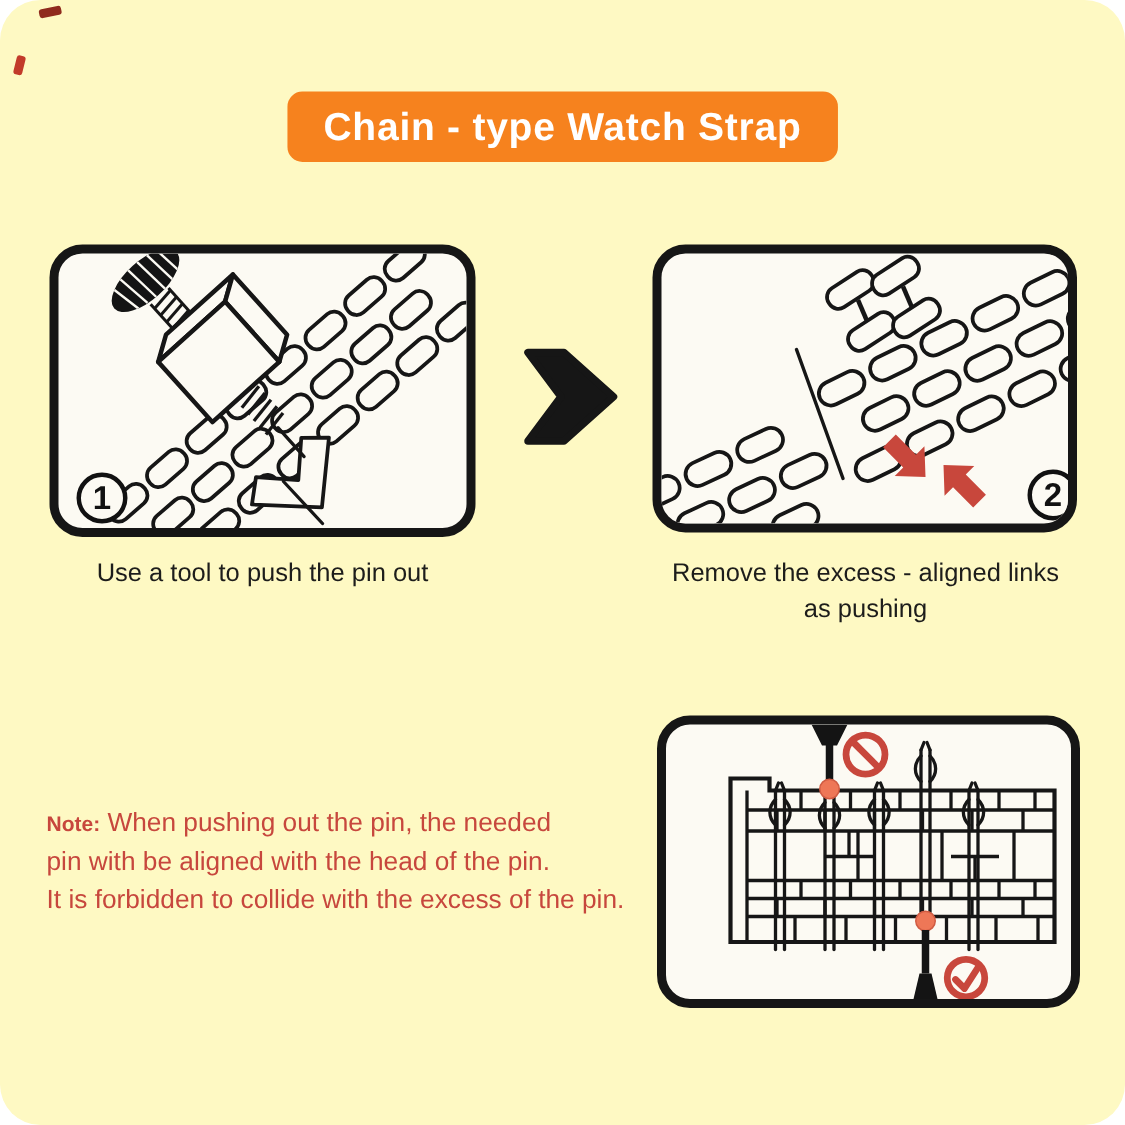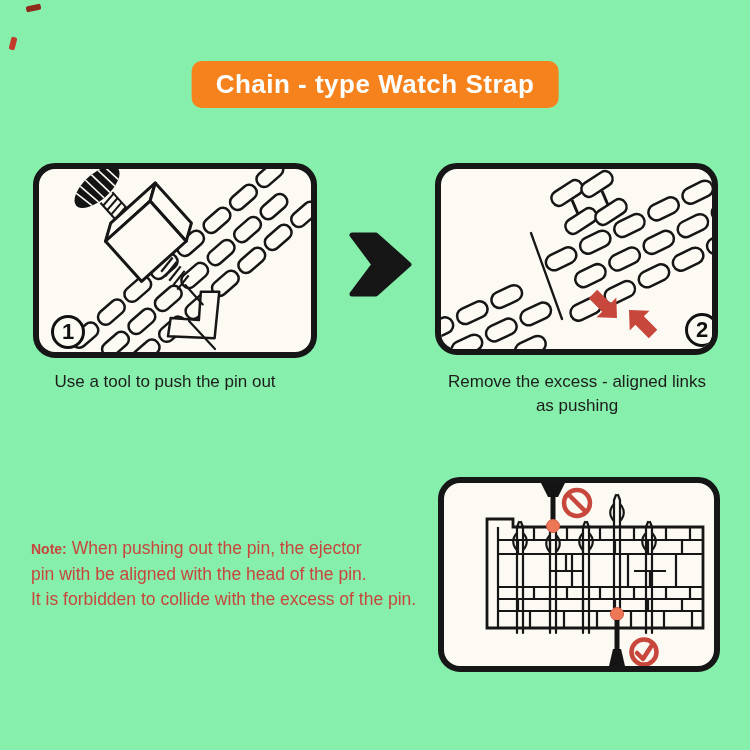--- a/index.html
+++ b/index.html
@@ -1,37 +1,37 @@
 <!DOCTYPE html>
 <html><head>
 <meta charset="utf-8">
 <style>
   html,body{margin:0;padding:0;}
-  .canvas{position:relative;width:750px;height:750px;background:#86efac;overflow:hidden;
-          font-family:"Liberation Sans",sans-serif;}
+  .canvas{position:relative;width:750px;height:750px;background:#fef9c3;overflow:hidden;
+          font-family:"Liberation Sans",sans-serif;border-radius:27px;}
   .mark{position:absolute;border-radius:2px;}
   .mark1{left:26px;top:5px;width:15px;height:6px;background:#8F2B1D;transform:rotate(-12deg);}
   .mark2{left:10px;top:37px;width:6px;height:13px;background:#C23B2A;transform:rotate(14deg);}
   .banner{position:absolute;top:61px;left:50%;transform:translateX(-50%);
           background:#F6821E;color:#FFFFFF;font-weight:bold;font-size:26px;
           padding:8px 24px;border-radius:10px;white-space:nowrap;letter-spacing:.5px;}
   .panel{position:absolute;background:#FCFAF3;border:6px solid #161616;border-radius:22px;
          overflow:hidden;}
   .panel1{left:33px;top:163px;width:272px;height:183px;}
   .panel2{left:435px;top:163px;width:271px;height:180px;}
   .panel3{left:438px;top:477px;width:270px;height:183px;}
   .panel svg{position:absolute;left:0;top:0;}
   .badge{position:absolute;width:34px;height:34px;border:3.5px solid #111;border-radius:50%;
          display:flex;align-items:center;justify-content:center;background:#FCFAF3;
          font-weight:bold;font-size:22px;color:#111;box-sizing:border-box;z-index:5;}
   .badge1{left:12px;top:146px;}
   .badge2{left:244px;top:144px;}
   .chevron{position:absolute;left:349px;top:232px;}
   .caption{position:absolute;font-size:17px;color:#1D1D1B;text-align:center;line-height:24px;}
-  .caption1{left:13px;top:370px;width:304px;}
+  .caption1{left:23px;top:370px;width:304px;}
   .caption2{left:425px;top:370px;width:304px;}
   .note{position:absolute;left:31px;top:536px;width:418px;font-size:17.5px;line-height:25px;
         color:#C7473D;}
   .note-label{font-weight:bold;font-size:14px;}
 </style>
 </head>
 <body>
 
 <div class="canvas">
 
@@ -185,21 +185,21 @@
   </div>
 
   <div class="caption caption1">Use a tool to push the pin out</div>
   <div class="caption caption2">
     <span>Remove the excess - aligned links</span><br>
     <span>as pushing</span>
   </div>
 
   <div class="note">
     <span class="note-label">Note:</span>
-    <span>When pushing out the pin, the ejector</span><br>
+    <span>When pushing out the pin, the needed</span><br>
     <span>pin with be aligned with the head of the pin.</span><br>
     <span>It is forbidden to collide with the excess of the pin.</span>
   </div>
 
   <div class="panel panel3">
     <svg width="270" height="183" viewBox="0 0 270 183">
 
       <g stroke="#161616" fill="none">
         <path d="M43,36 L69,36 L69,44 L259,44 L259,145 L43,145 Z" stroke-width="2.8"></path>
         <line x1="54" y1="44" x2="54" y2="145" stroke-width="2.2"></line>

